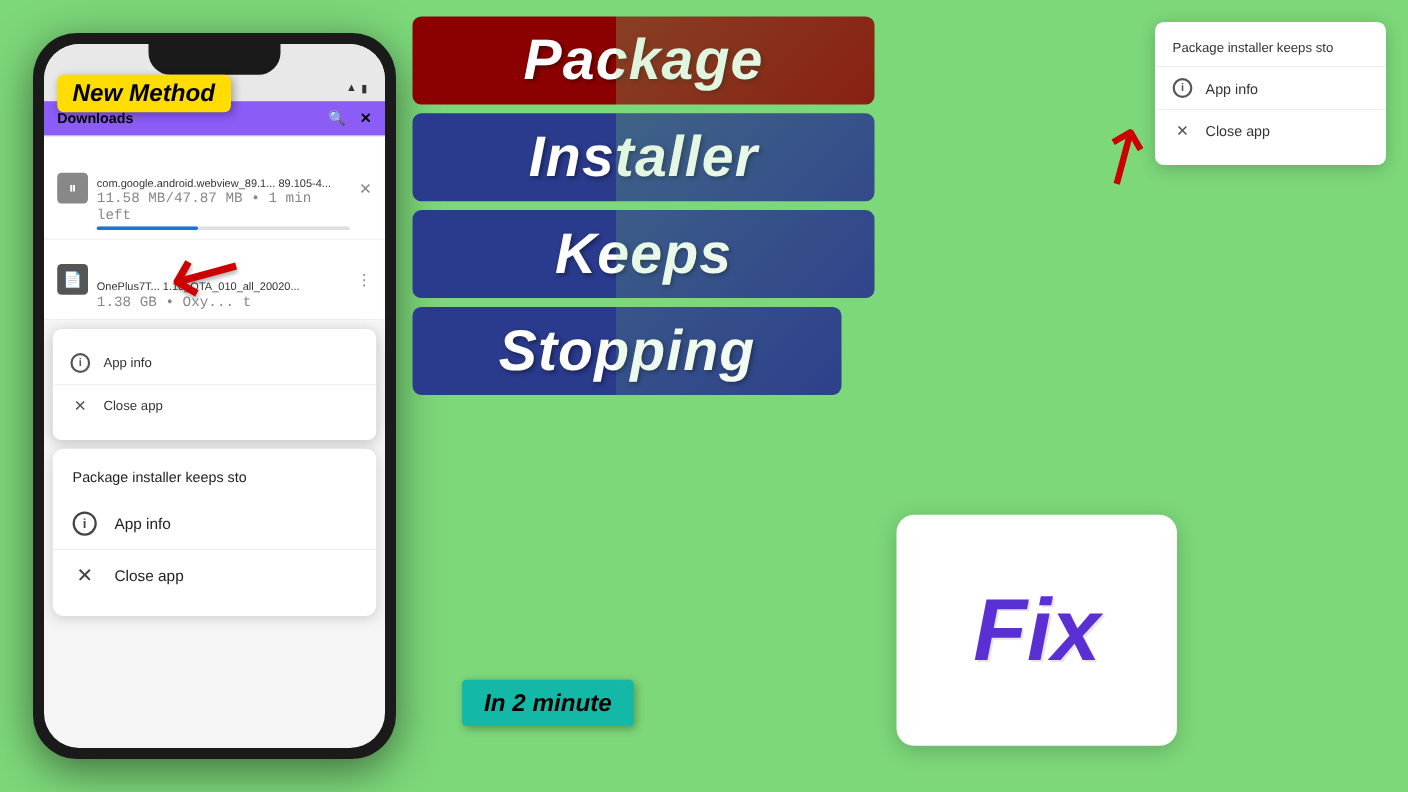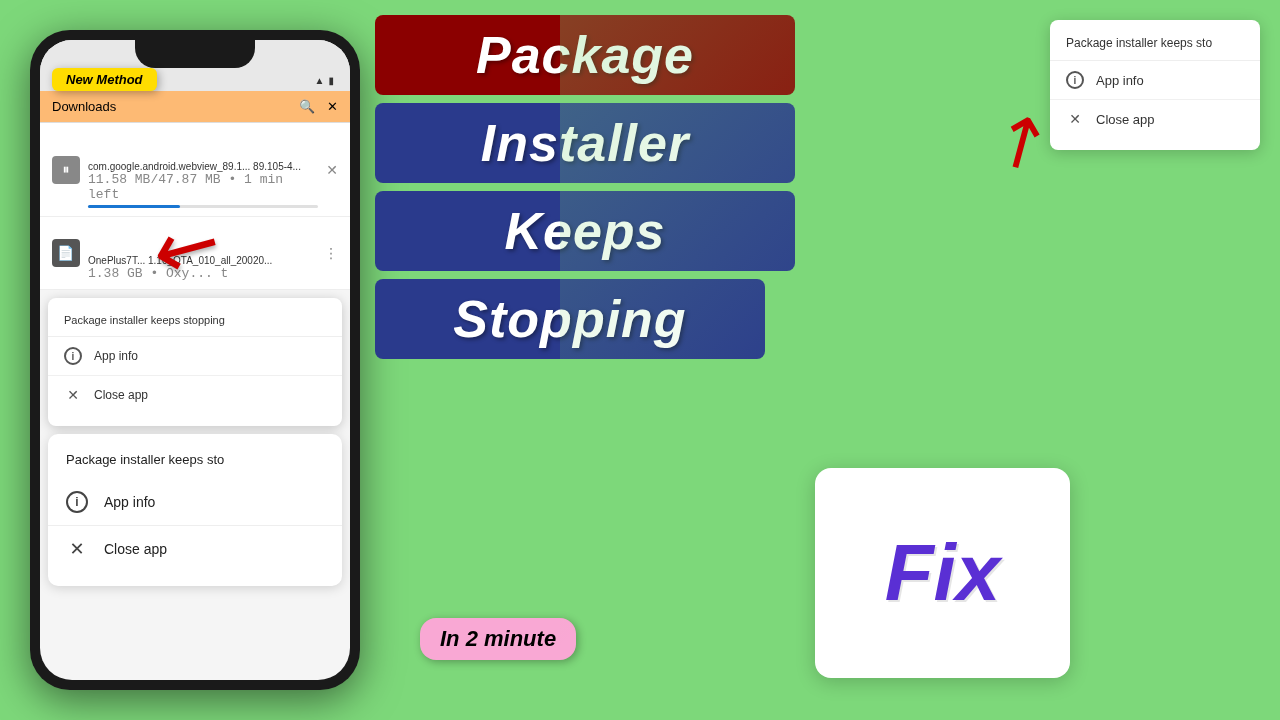--- a/index.html
+++ b/index.html
@@ -59,28 +59,28 @@
       display: flex;
       justify-content: space-between;
       align-items: center;
       padding: 35px 16px 5px;
       background: #e8e8e8;
       font-size: 10px;
       color: #333;
     }
 
     .phone-downloads-header {
-      background: #fdba74;
+      background: #8b5cf6;
       padding: 8px 12px;
       display: flex;
       justify-content: space-between;
       align-items: center;
       border-bottom: 1px solid #ddd;
       font-size: 13px;
-      font-weight: normal;
+      font-weight: bold;
     }
 
     .phone-downloads-header .icons {
       display: flex;
       gap: 12px;
     }
 
     .phone-download-item {
       background: #fff;
       padding: 8px 12px;
@@ -238,21 +238,21 @@
       flex-shrink: 0;
     }
 
     
     .new-method-badge {
       position: absolute;
       left: 52px;
       top: 68px;
       background: #ffdd00;
       color: #000;
-      font-size: 13px;
+      font-size: 22px;
       font-weight: 900;
       font-style: italic;
       padding: 4px 14px;
       border-radius: 6px;
       z-index: 20;
       box-shadow: 2px 2px 8px rgba(0,0,0,0.3);
     }
 
     
     .red-arrow-phone {
@@ -332,27 +332,27 @@
       font-style: italic;
       color: #5a2fd4;
       text-shadow: 2px 2px 0 rgba(0,0,0,0.1);
     }
 
     
     .in-2-minute {
       position: absolute;
       left: 420px;
       top: 618px;
-      background: #f9a8d4;
+      background: #14b8a6;
       color: #000;
       font-size: 22px;
       font-weight: 900;
       font-style: italic;
       padding: 8px 20px;
-      border-radius: 16px;
+      border-radius: 4px;
       box-shadow: 2px 2px 8px rgba(0,0,0,0.3);
     }
 
     
     .top-right-dialog {
       position: absolute;
       right: 20px;
       top: 20px;
       background: #fff;
       border-radius: 8px;
@@ -487,21 +487,20 @@
     <div class="phone-download-item">
       <div class="download-icon" style="background:#555;">📄</div>
       <div class="download-info">
         <div class="download-name">OnePlus7T... 1.10_OTA_010_all_20020...</div>
         <div class="download-size">1.38 GB • Oxy... t</div>
       </div>
       <span class="phone-more-icon">⋮</span>
     </div>
 
     <div class="phone-dialog">
-      <div class="phone-dialog-title">Package installer keeps stopping</div>
       <div class="phone-dialog-item">
         <div class="dialog-icon-circle">i</div>
         <span>App info</span>
       </div>
       <div class="phone-dialog-item">
         <div class="dialog-icon-x">✕</div>
         <span>Close app</span>
       </div>
     </div>
 

